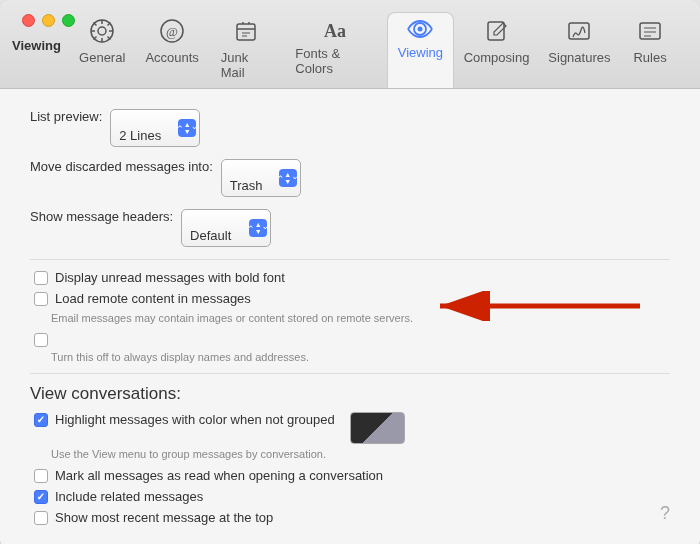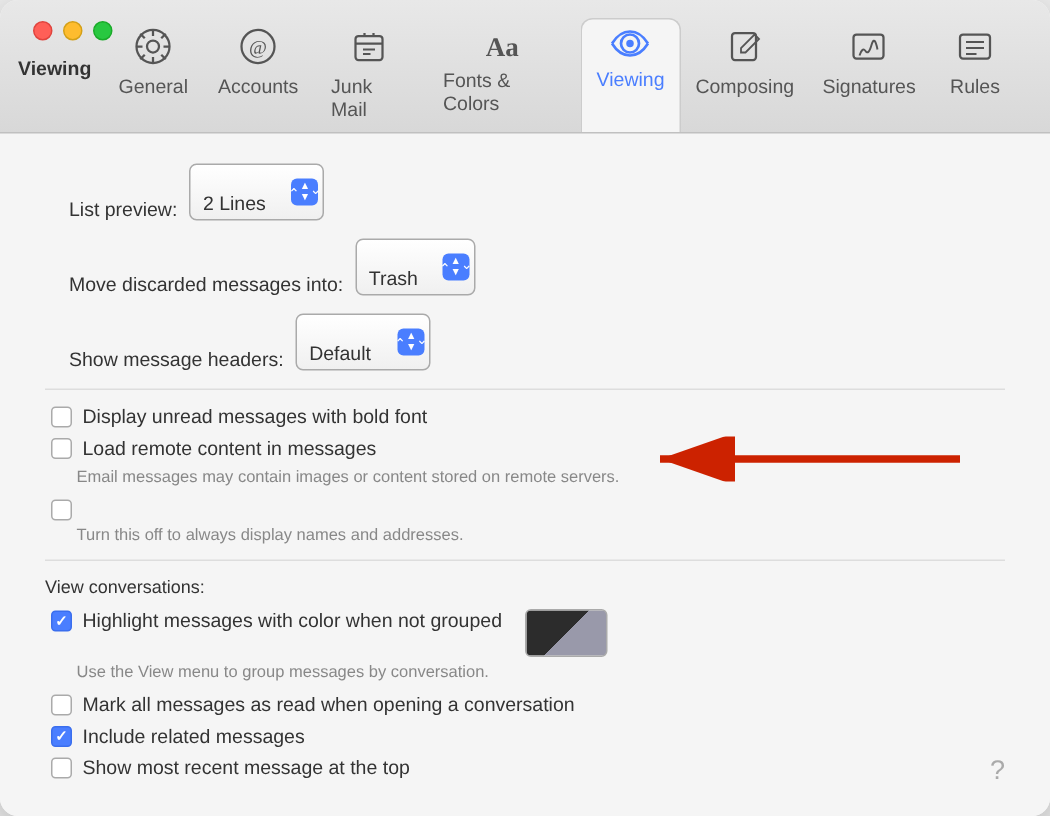--- a/index.html
+++ b/index.html
@@ -83,24 +83,23 @@
       color: #555;
     }
     .toolbar-item.active .toolbar-label { color: #4a7eff; }
     .content {
       background: #f5f5f5;
       padding: 20px 30px;
       flex: 1;
     }
     .pref-row {
       display: flex;
-      align-items: flex-end;
+      align-items: flex-start;
       margin-bottom: 12px;
       gap: 8px;
-      margin-left: 16px;
     }
     .pref-label {
       font-size: 13px;
       color: #333;
     }
     .select-wrapper {
       position: relative;
       display: inline-block;
     }
     .pref-select {
@@ -188,21 +187,21 @@
       line-height: 1.3;
     }
     .checkbox-sublabel {
       font-size: 11px;
       color: #888;
       margin-top: 1px;
       padding-left: 21px;
       margin-bottom: 8px;
     }
     .section-header {
-      font-size: 12px;
+      font-size: 17px;
       color: #333;
       font-weight: 500;
       margin-bottom: 8px;
       margin-top: 4px;
     }
     
     .color-preview {
       width: 55px;
       height: 32px;
       border: 1px solid #aaa;

